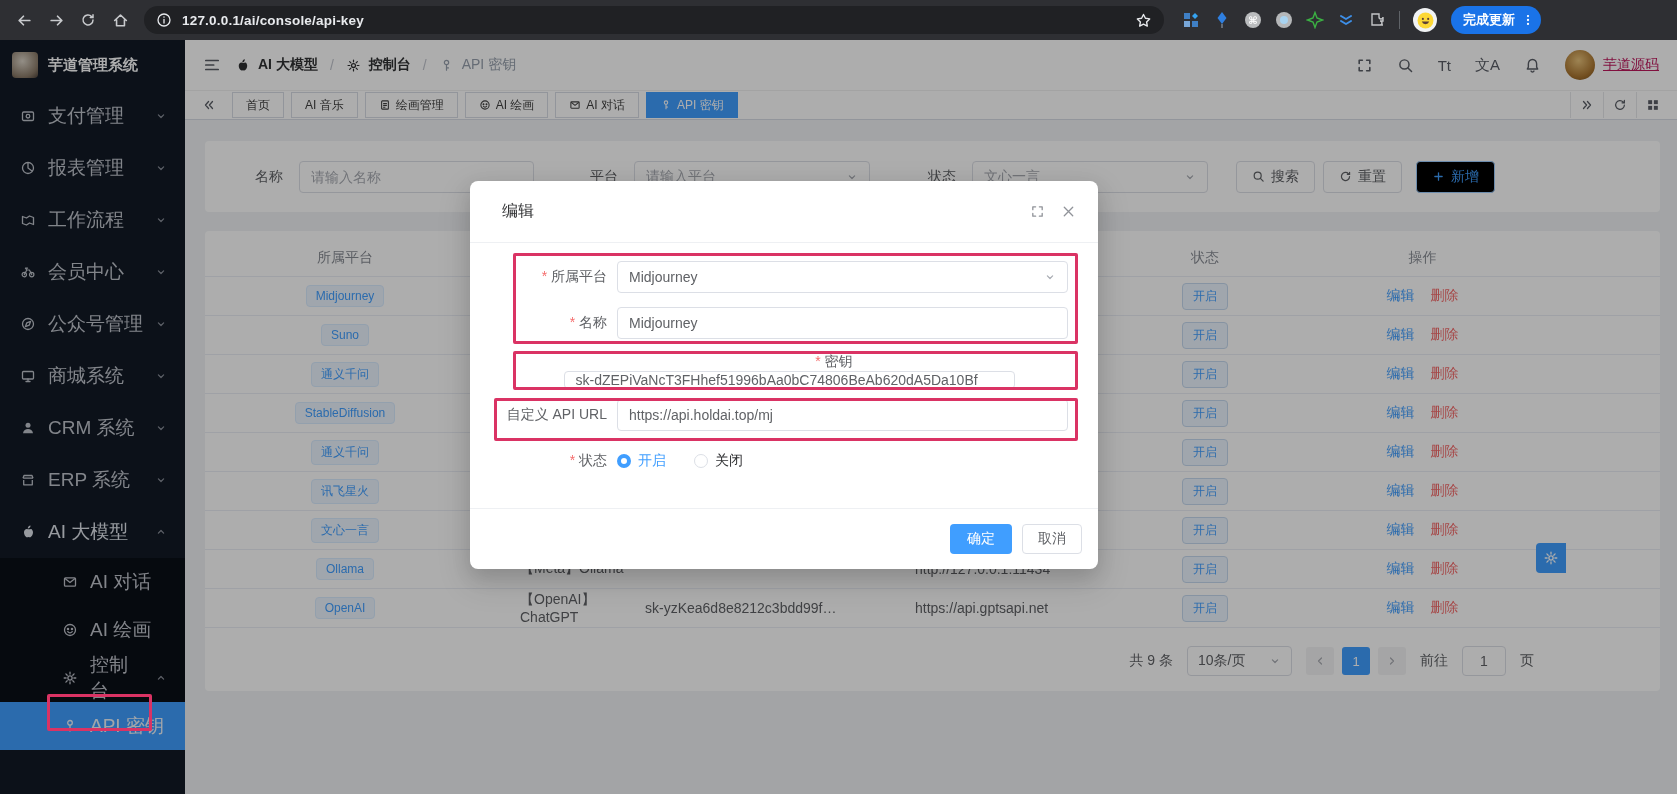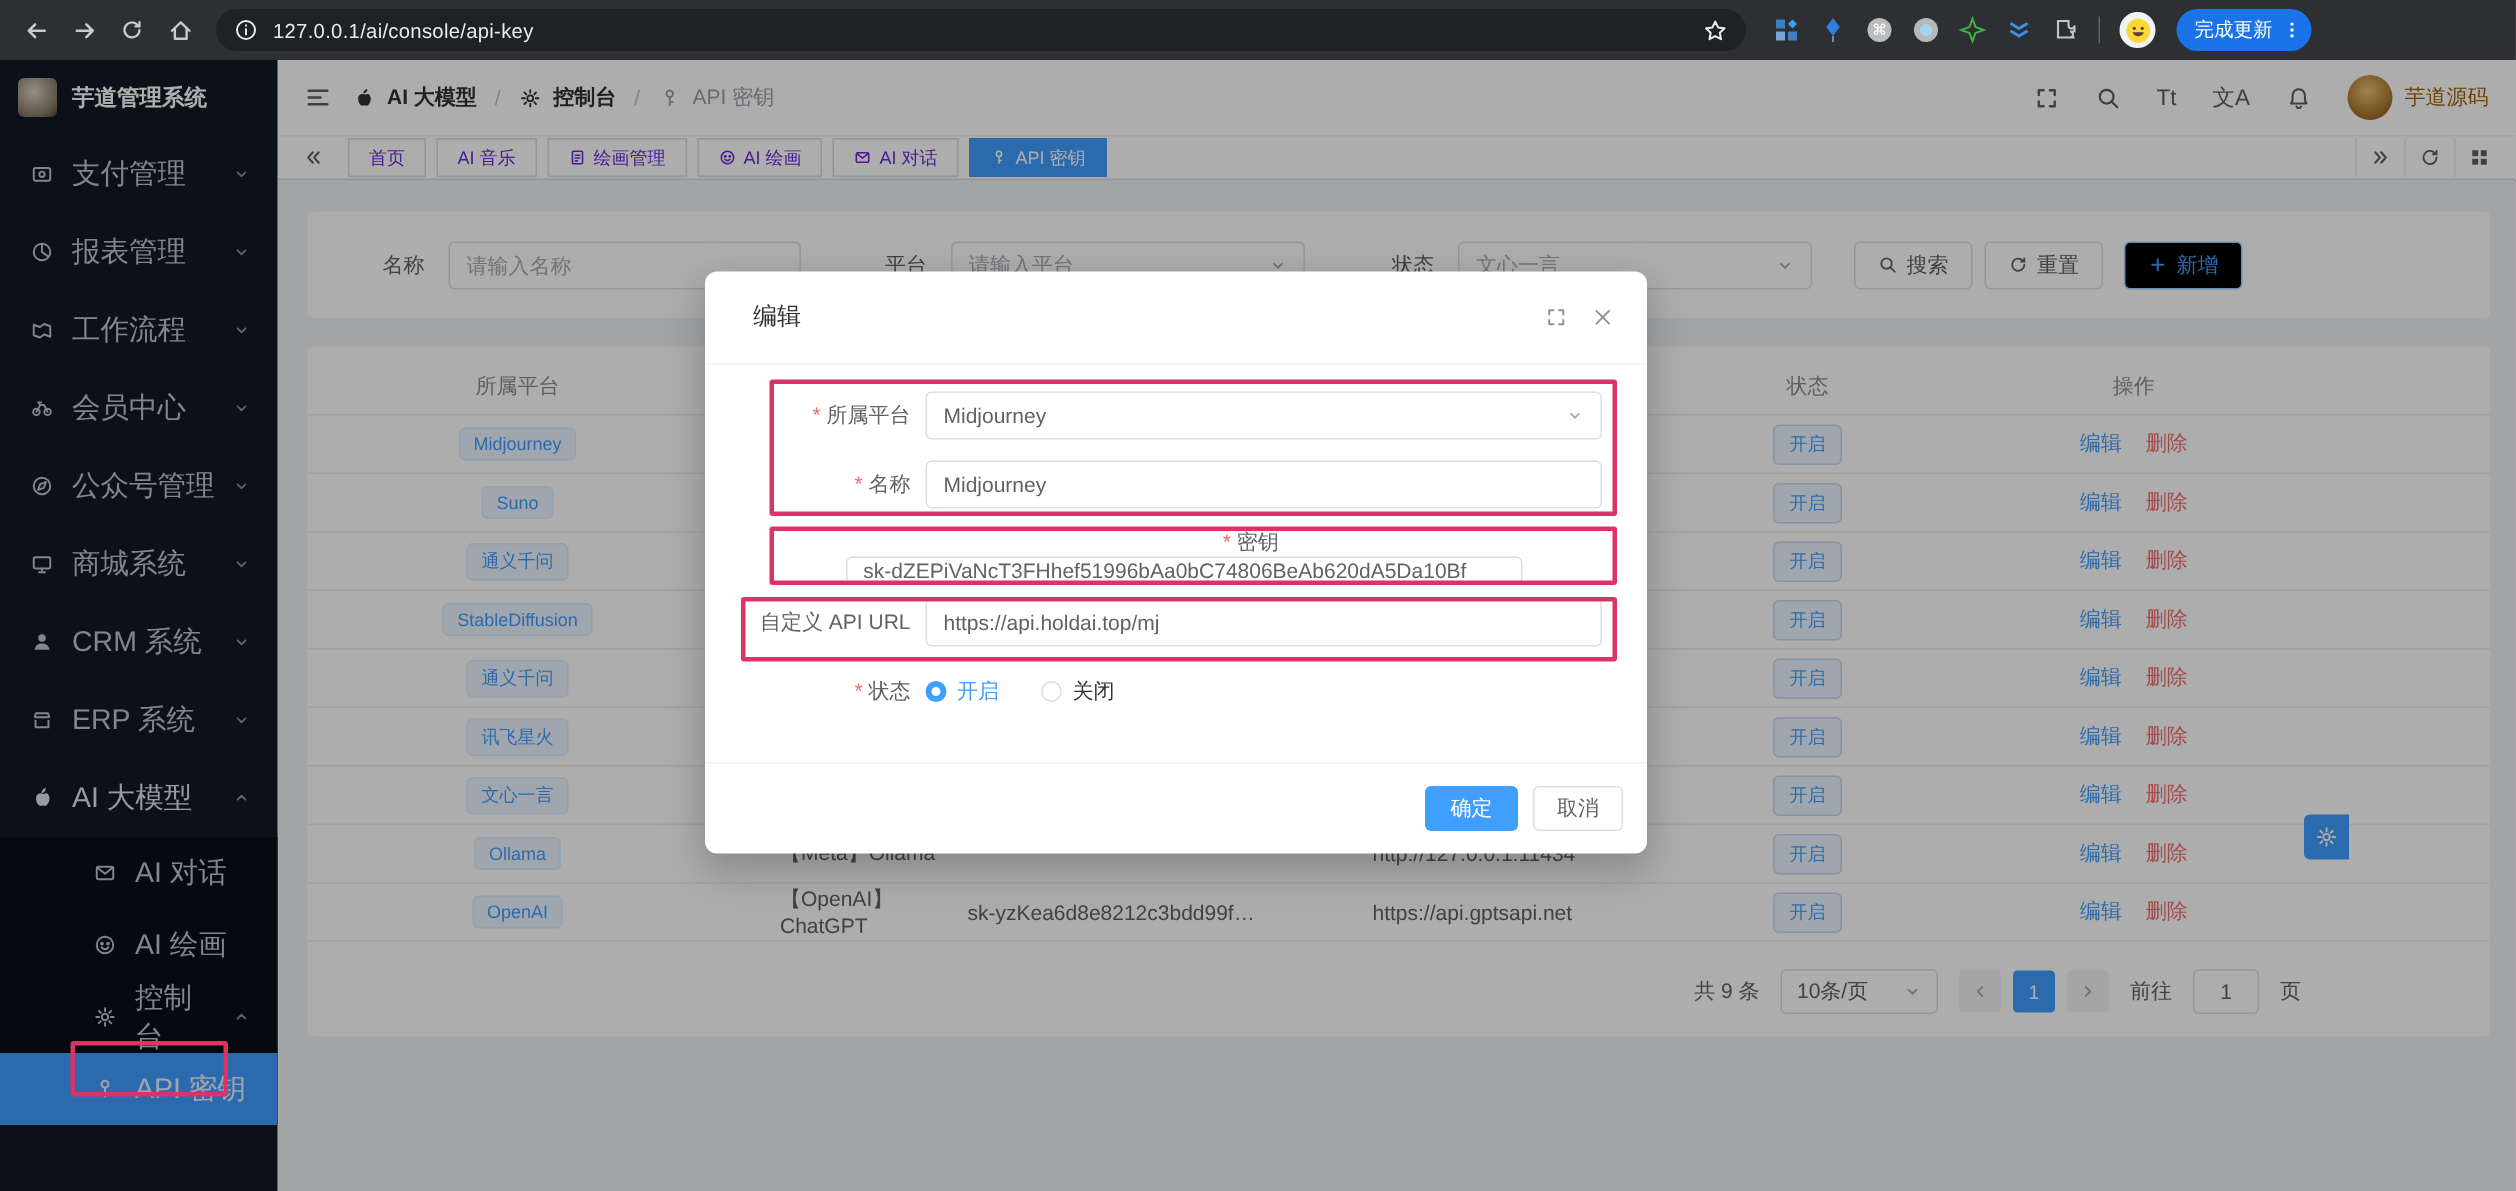--- a/index.html
+++ b/index.html
@@ -3,21 +3,21 @@
 <meta charset="utf-8">
 <style>
   * { margin:0; padding:0; box-sizing:border-box; }
   html,body { width:1677px; height:794px; overflow:hidden; background:#2e2f33;
     font-family:"Liberation Sans","DejaVu Sans",sans-serif; }
   .icon { display:inline-flex; align-items:center; justify-content:center; flex:0 0 auto; }
   svg { display:block; }
 
   
   .browser-bar { position:absolute; top:0; left:0; width:1677px; height:40px;
-    background:#2e2f33; display:flex; align-items:center; padding:0 10px; gap:4px; color:#c8cacd; }
+    background:#2e2f33; display:flex; align-items:center; padding:0 10px; gap:4px; color:#c8cacd;font-weight:bold; }
   .nav-btn { width:28px; height:28px; border-radius:50%; display:flex; align-items:center; justify-content:center; color:#c8cacd; }
   .url-pill { flex:0 0 1020px; height:28px; background:#202124; border-radius:14px;
     display:flex; align-items:center; padding:0 12px; gap:10px; color:#e8eaed; margin-left:6px; }
   .url-text { flex:1; font-size:13.5px; color:#e8eaed; letter-spacing:.2px; }
   .ext-zone { display:flex; align-items:center; gap:13px; margin-left:14px; }
   .divider-v { width:1px; height:18px; background:#5f6368; }
   .emoji-avatar { width:24px; height:24px; border-radius:50%; background:#f1f3f4;
     display:flex; align-items:center; justify-content:center; }
   .update-btn { height:28px; background:#1a73e8; color:#fff; border-radius:14px;
     display:flex; align-items:center; gap:6px; padding:0 6px 0 12px; font-size:13px; margin-left:10px; }
@@ -44,25 +44,25 @@
   .main { position:absolute; left:185px; top:0; width:1492px; height:754px; }
   .app-header { height:50px; background:#fff; display:flex; align-items:center; padding:0 18px; }
   .crumb { display:flex; align-items:center; gap:8px; margin-left:14px; font-size:14px; color:#303133; font-weight:bold; }
   .crumb .sep { color:#c0c4cc; font-weight:normal; margin:0 4px; }
   .crumb .last { color:#97a0ad; font-weight:normal; }
   .header-right { margin-left:auto; display:flex; align-items:center; gap:24px; color:#5a5e66; }
   .glyph-icon { font-size:15px; color:#5a5e66; }
   .user-box { display:flex; align-items:center; gap:8px; }
   .user-avatar { width:30px; height:30px; border-radius:50%;
     background:radial-gradient(circle at 45% 35%, #e8c27a, #a9742f 65%, #6e4a1c); }
-  .user-name { font-size:14px; color:#a16207; font-weight:normal; }
+  .user-name { font-size:14px; color:#be185d; font-weight:normal;text-decoration:underline; }
 
   .tab-bar { height:30px; background:#fff; border-top:1px solid #f0f0f0; border-bottom:1px solid #d8dce5;
     display:flex; align-items:center; padding:0 8px; gap:7px; }
-  .tab { height:26px; border:1px solid #d8dce5; background:#fff; color:#6d28d9; font-size:12px;
+  .tab { height:26px; border:1px solid #d8dce5; background:#fff; color:#404040; font-size:12px;
     display:flex; align-items:center; gap:5px; padding:0 13px; cursor:pointer; }
   .tab.active { background:#409eff; border-color:#409eff; color:#fff; }
   .tabbar-ctl { color:#5a5e66; padding:0 9px; display:flex; align-items:center; height:26px; }
   .tabbar-right { margin-left:auto; display:flex; align-items:center; }
   .tabbar-right .tabbar-ctl { border-left:1px solid #e6e8eb; }
 
   .content { position:absolute; left:0; top:81px; width:1492px; height:673px; background:#f0f2f5; }
 
   
   .filter-card { position:absolute; left:20px; top:20px; width:1455px; height:71px; background:#fff;

